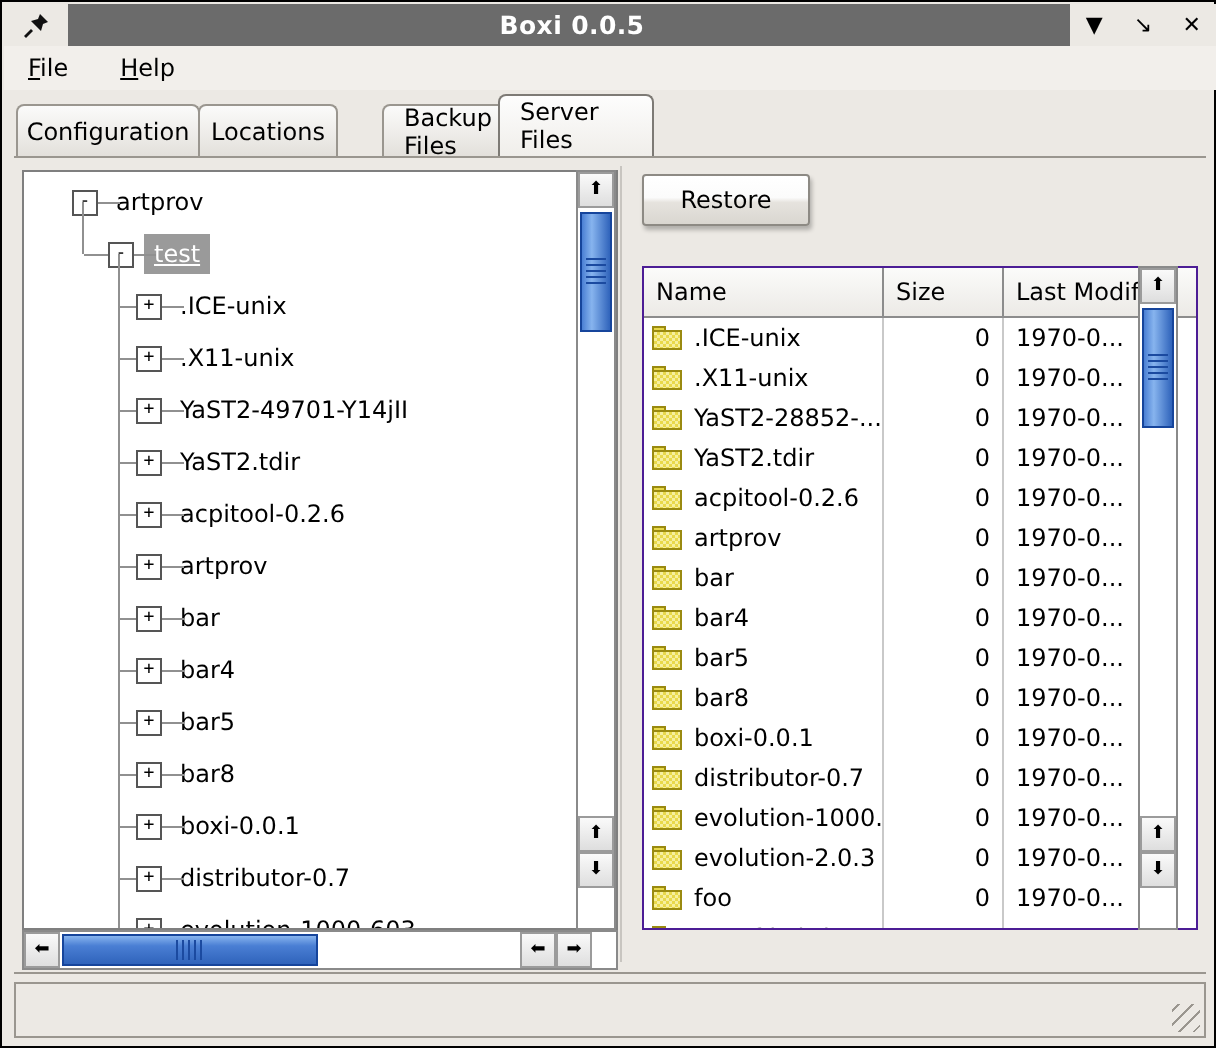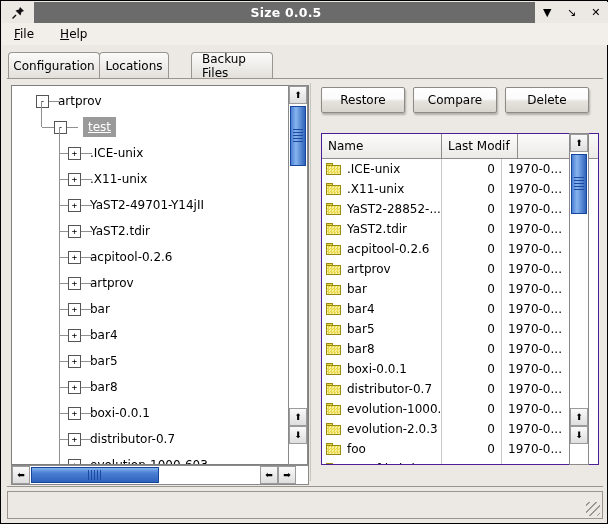--- a/index.html
+++ b/index.html
@@ -130,21 +130,21 @@
     background: #fff;
     display: inline-flex; align-items: center; justify-content: center;
     font-size: 9px; line-height: 1;
     font-family: "DejaVu Sans Mono", monospace;
     flex: 0 0 auto;
     position: relative;
   }
   .tlabel { margin-left: 9px; font-size: 12px; }
   .tlabel.sel {
     background: #9a9a9a; color: #ffffff;
-    padding: 3px 5px; margin-left: 16px; text-decoration: underline;
+    padding: 3px 5px; margin-left: 5px; text-decoration: underline;
   }
   .tline-h {
     position: absolute; height: 1px; background: #909090;
   }
   .tline-v {
     position: absolute; width: 1px; background: #909090;
   }
   
   .sb-v {
     position: absolute;
@@ -310,21 +310,21 @@
 
 <div class="window">
 
   <div class="titlebar">
     <div class="tb-left">
       <svg class="pin-icon" width="14" height="14" viewBox="0 0 14 14">
         <path d="M9 1 L13 5 L10.5 6 L9.5 9.5 L4.5 4.5 L8 3.5 Z" fill="#111"></path>
         <path d="M5 9 L1.5 12.5" stroke="#111" stroke-width="1.4"></path>
       </svg>
     </div>
-    <div class="tb-title">Size 0.0.5</div>
+    <div class="tb-title">Boxi 0.0.5</div>
     <div class="tb-btns">
       <div class="tb-btn">▼</div>
       <div class="tb-btn">↘</div>
       <div class="tb-btn">✕</div>
     </div>
   </div>
 
   <div class="menubar">
     <div class="menu-item"><span class="mn">F</span><span>ile</span></div>
     <div class="menu-item"><span class="mn">H</span><span>elp</span></div>
@@ -332,20 +332,23 @@
 
   <div class="tabstrip">
     <div class="tab" style="left:6px;width:92px;">
         <span>Configuration</span>
       </div>
     <div class="tab" style="left:97px;width:70px;text-align:center;">
         <span>Locations</span>
       </div>
     <div class="tab" style="left:166px;width:82px;margin-left:23px;">
         <span>Backup Files</span>
+      </div>
+    <div class="tab active" style="left:247px;width:78px;">
+        <span>Server Files</span>
       </div>
   </div>
 
   <div class="content">
 
     <div class="pane-left">
       <div class="tree-frame">
         <div class="tree-inner" id="tree-inner">
             <div class="tree-row" style="top: 2px; left: 24px;">
               <span class="tbox">-</span>
@@ -459,31 +462,26 @@
     </div>
 
     <div class="vsep" style="left:303px;top:4px;height:398px;"></div>
 
     <div class="pane-right">
 
       <div class="btnrow">
         <div class="abtn" style="left:0;width:84px;">
             <span>Restore</span>
           </div>
-        <div class="abtn" style="left:92px;width:84px;">
-            <span>Compare</span>
-          </div>
-        <div class="abtn" style="left:184px;width:84px;">
-            <span>Delete</span>
-          </div>
       </div>
 
       <div class="list-frame">
         <div class="lhead">
           <div style="width:120px;">Name</div>
+          <div style="width:60px;">Size</div>
           <div style="width:76px;">Last Modif</div>
         </div>
         <div class="lbody" id="list-body">
             <div class="lrow">
               <div class="c-name">
                 <span class="folder">
                   <span class="ft"></span>
                   <span class="fb"></span>
                 </span>
                 <span>.ICE-unix</span>

